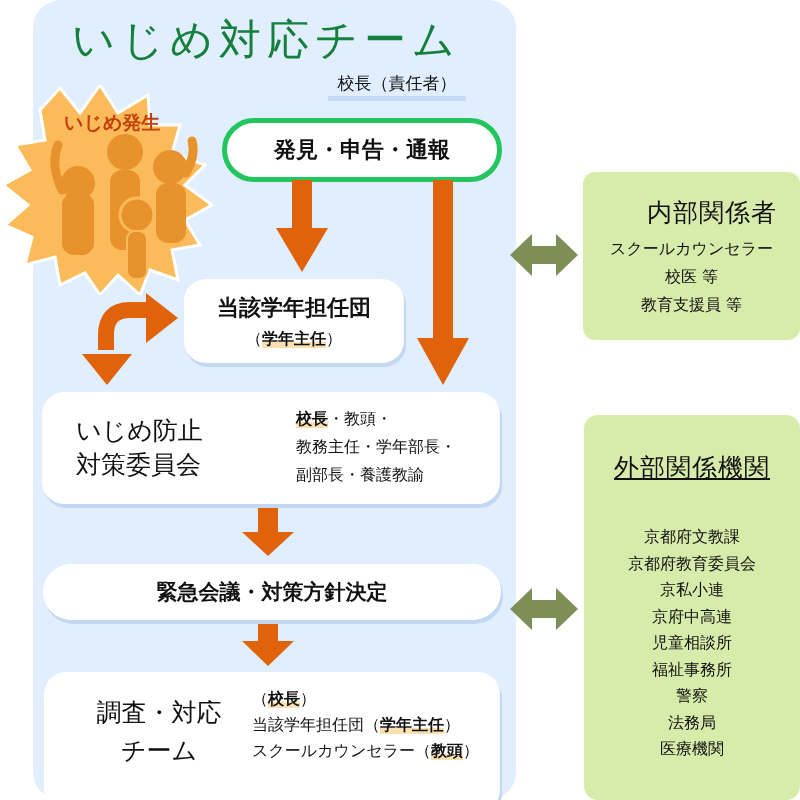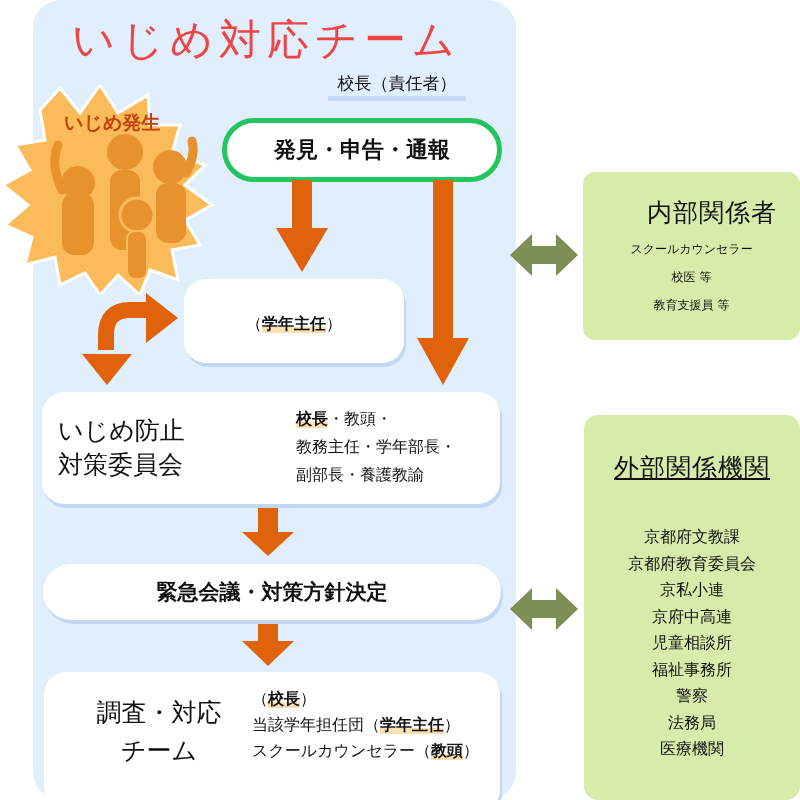--- a/index.html
+++ b/index.html
@@ -1,40 +1,40 @@
 <!DOCTYPE html>
 <html><head>
 <meta charset="utf-8">
 <style>
   html,body{margin:0;padding:0;}
   body{width:800px;height:800px;background:#ffffff;position:relative;overflow:hidden;
        font-family:"DejaVu Sans","Liberation Sans",sans-serif;color:#111;}
   .abs{position:absolute;}
   .team-panel{left:33px;top:0;width:483px;height:800px;background:#e1eefd;border-radius:28px;}
-  .title{left:72px;top:12px;font-size:42px;letter-spacing:6px;color:#ef4444;white-space:nowrap;}
+  .title{left:72px;top:12px;font-size:42px;letter-spacing:6px;color:#15803d;white-space:nowrap;}
   .principal{left:328px;top:72px;width:138px;font-size:17px;text-align:center;border-bottom:5px solid #c5dbf5;padding-bottom:1px;}
   .burst{left:0;top:85px;}
   .burst-label{left:64px;top:110px;font-size:19px;font-weight:bold;color:#c2410c;}
   .box{background:#fff;border-radius:22px;box-shadow:2px 4px 0 #c2d7f2;}
   .discover{left:222px;top:118px;width:280px;height:64px;border:5px solid #22c55e;border-radius:32px;background:#fff;box-sizing:border-box;
             display:flex;align-items:center;justify-content:center;font-size:22px;font-weight:bold;}
   .grade{left:184px;top:279px;width:220px;height:84px;flex-direction:column;display:flex;align-items:center;justify-content:center;}
   .grade .t{font-size:22px;font-weight:bold;}
   .grade .s{font-size:16px;margin-top:6px;}
   .hl{background:linear-gradient(transparent 70%,#fde0b0 70%);font-weight:bold;}
   .committee{left:42px;top:392px;width:458px;height:112px;}
-  .committee .t{position:absolute;left:16px;top:22px;font-size:25px;line-height:34px;}
+  .committee .t{position:absolute;left:34px;top:22px;font-size:25px;line-height:34px;}
   .committee .s{position:absolute;left:254px;top:13px;font-size:16px;line-height:28px;}
   .emergency{left:43px;top:564px;width:458px;height:56px;border-radius:28px;display:flex;align-items:center;justify-content:center;font-size:21px;font-weight:bold;}
   .invest{left:44px;top:672px;width:456px;height:140px;}
   .invest .t{position:absolute;left:20px;top:22px;font-size:25px;line-height:38px;text-align:center;width:190px;}
   .invest .s{position:absolute;left:208px;top:14px;font-size:16px;line-height:26px;white-space:nowrap;}
   .internal{left:583px;top:172px;width:217px;height:168px;background:#d7ecaa;border-radius:12px;text-align:center;}
   .internal .t{font-size:25px;margin-top:24px;letter-spacing:1px;padding-left:41px;}
-  .internal .s{font-size:12px;line-height:28px;margin-top:6px;}
+  .internal .s{font-size:16px;line-height:28px;margin-top:6px;}
   .external{left:584px;top:415px;width:216px;height:385px;background:#d7ecaa;border-radius:14px;text-align:center;}
   .external .t{font-size:25px;margin-top:36px;letter-spacing:1px;text-decoration:underline;}
   .external ul{list-style:none;margin:40px 0 0 0;padding:0;font-size:16px;line-height:26.5px;}
 </style>
 </head>
 <body>
 
 <div class="abs team-panel"></div>
 <div class="abs title">いじめ対応チーム</div>
 <div class="abs principal">校長（責任者）</div>
@@ -80,20 +80,21 @@
         <polygon points="242,532 294,532 268,556"></polygon>
       </g>
     <g>
         <rect x="258" y="617" width="20" height="24"></rect>
         <polygon points="242,641 294,641 268,666"></polygon>
       </g>
   </g>
 </svg>
 
 <div class="abs box grade">
+  <div class="t">当該学年担任団</div>
   <div class="s"><span>（</span><span class="hl">学年主任</span><span>）</span></div>
 </div>
 
 <div class="abs box committee">
   <div class="t">
     <div>いじめ防止</div>
     <div>対策委員会</div>
   </div>
   <div class="s">
     <div><span class="hl">校長</span><span>・教頭・</span></div>

